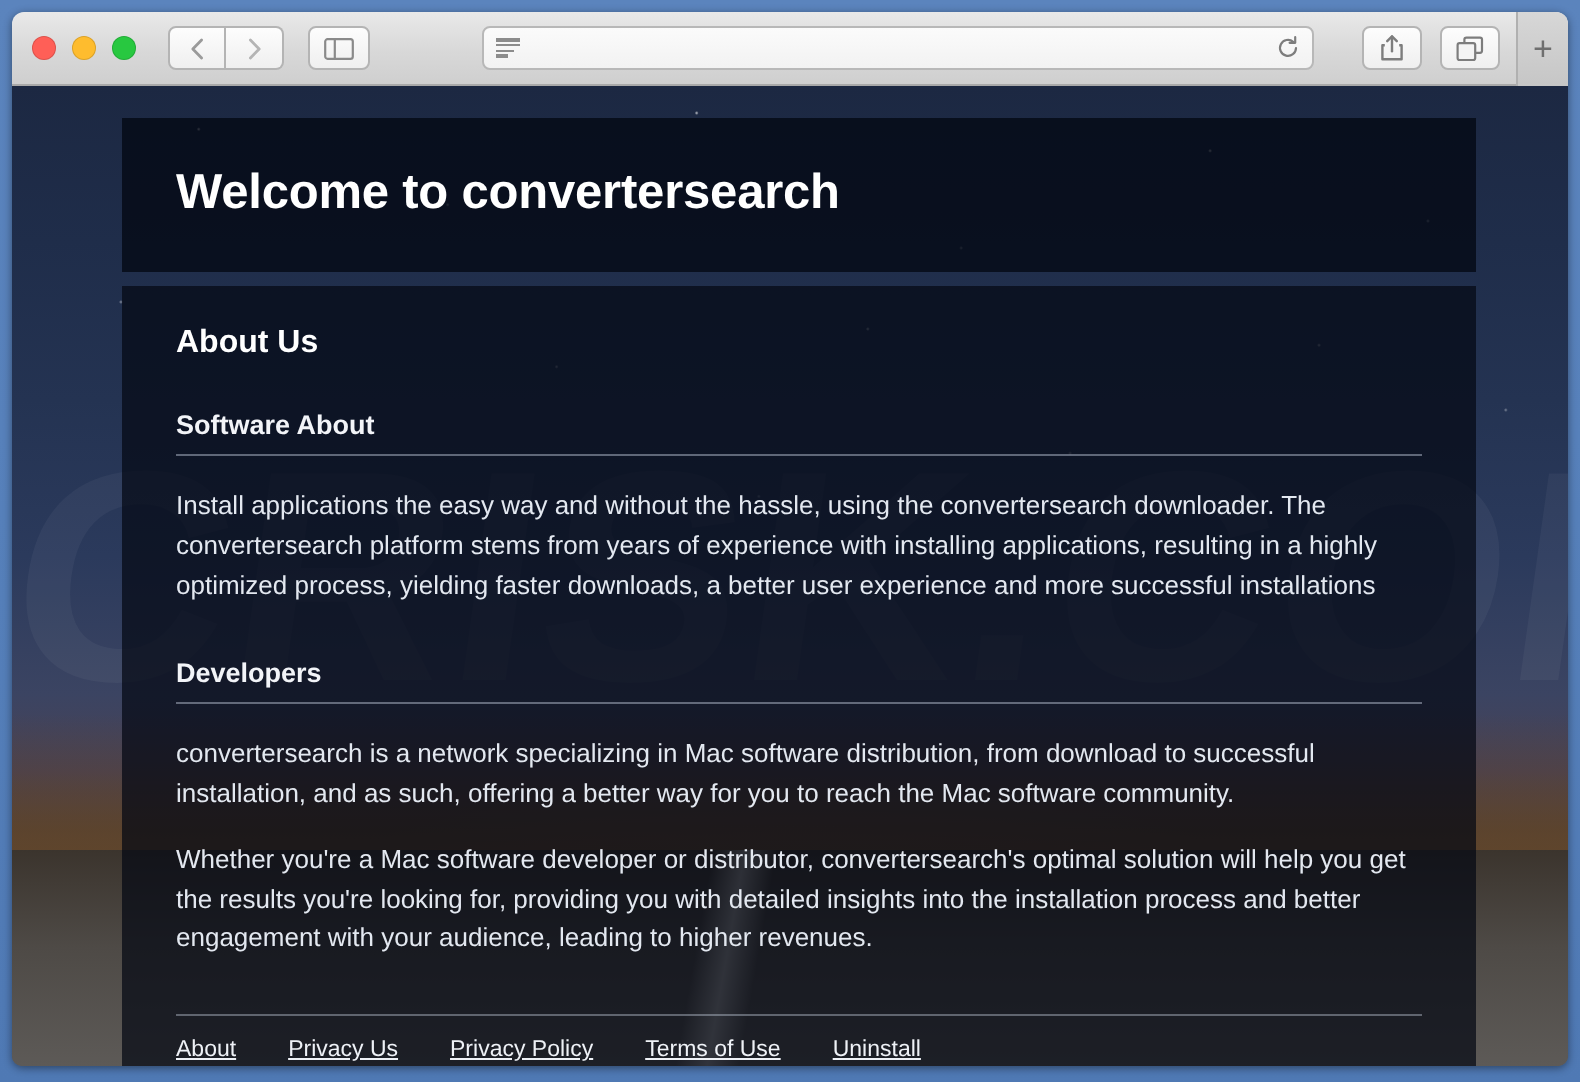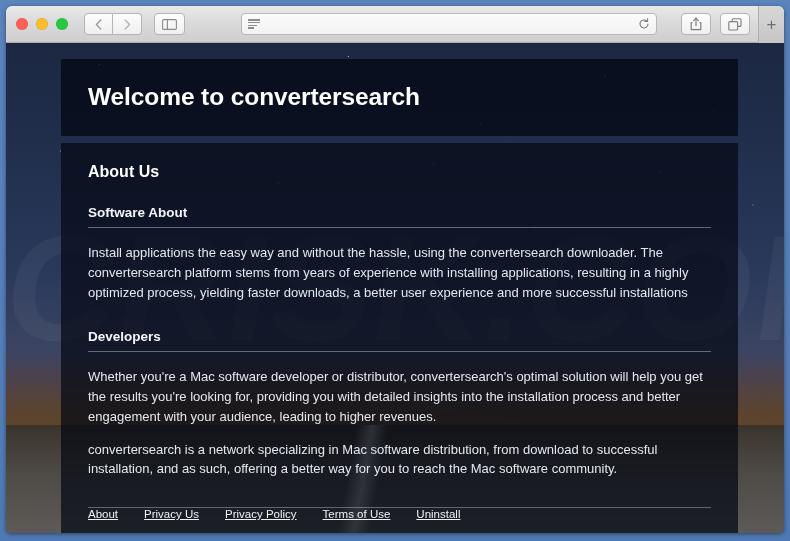--- a/index.html
+++ b/index.html
@@ -202,20 +202,21 @@
     line-height: 1.52;
     color: #e3e8f0;
     margin-bottom: 13px;
   }
   .panel-body p:last-of-type { margin-bottom: 0; }
 
   
   .footer {
     margin-top: 28px;
     border-top: 1px solid rgba(200,210,225,.40);
+    padding-top: 11px;
   }
   .footer-links { display: flex; gap: 26px; }
   .footer-links a {
     font-size: 11.5px;
     color: #eef1f6;
     text-decoration: underline;
     cursor: default;
   }
   .copyright {
     margin-top: 9px;
@@ -302,22 +303,22 @@
           <h1>Welcome to convertersearch</h1>
         </div>
 
         <div class="panel-body">
           <h2>About Us</h2>
 
           <div class="sec-title">Software About</div>
           <p>Install applications the easy way and without the hassle, using the convertersearch downloader. The convertersearch platform stems from years of experience with installing applications, resulting in a highly optimized process, yielding faster downloads, a better user experience and more successful installations</p>
 
           <div class="sec-title dev">Developers</div>
+          <p>convertersearch is a network specializing in Mac software distribution, from download to successful installation, and as such, offering a better way for you to reach the Mac software community.</p>
           <p>Whether you're a Mac software developer or distributor, convertersearch's optimal solution will help you get the results you're looking for, providing you with detailed insights into the installation process and better engagement with your audience, leading to higher revenues.</p>
-          <p>convertersearch is a network specializing in Mac software distribution, from download to successful installation, and as such, offering a better way for you to reach the Mac software community.</p>
 
           <div class="footer">
             <div class="footer-links">
               <a href="#">About</a>
               <a href="#">Privacy Us</a>
               <a href="#">Privacy Policy</a>
               <a href="#">Terms of Use</a>
               <a href="#">Uninstall</a>
             </div>
           </div>

